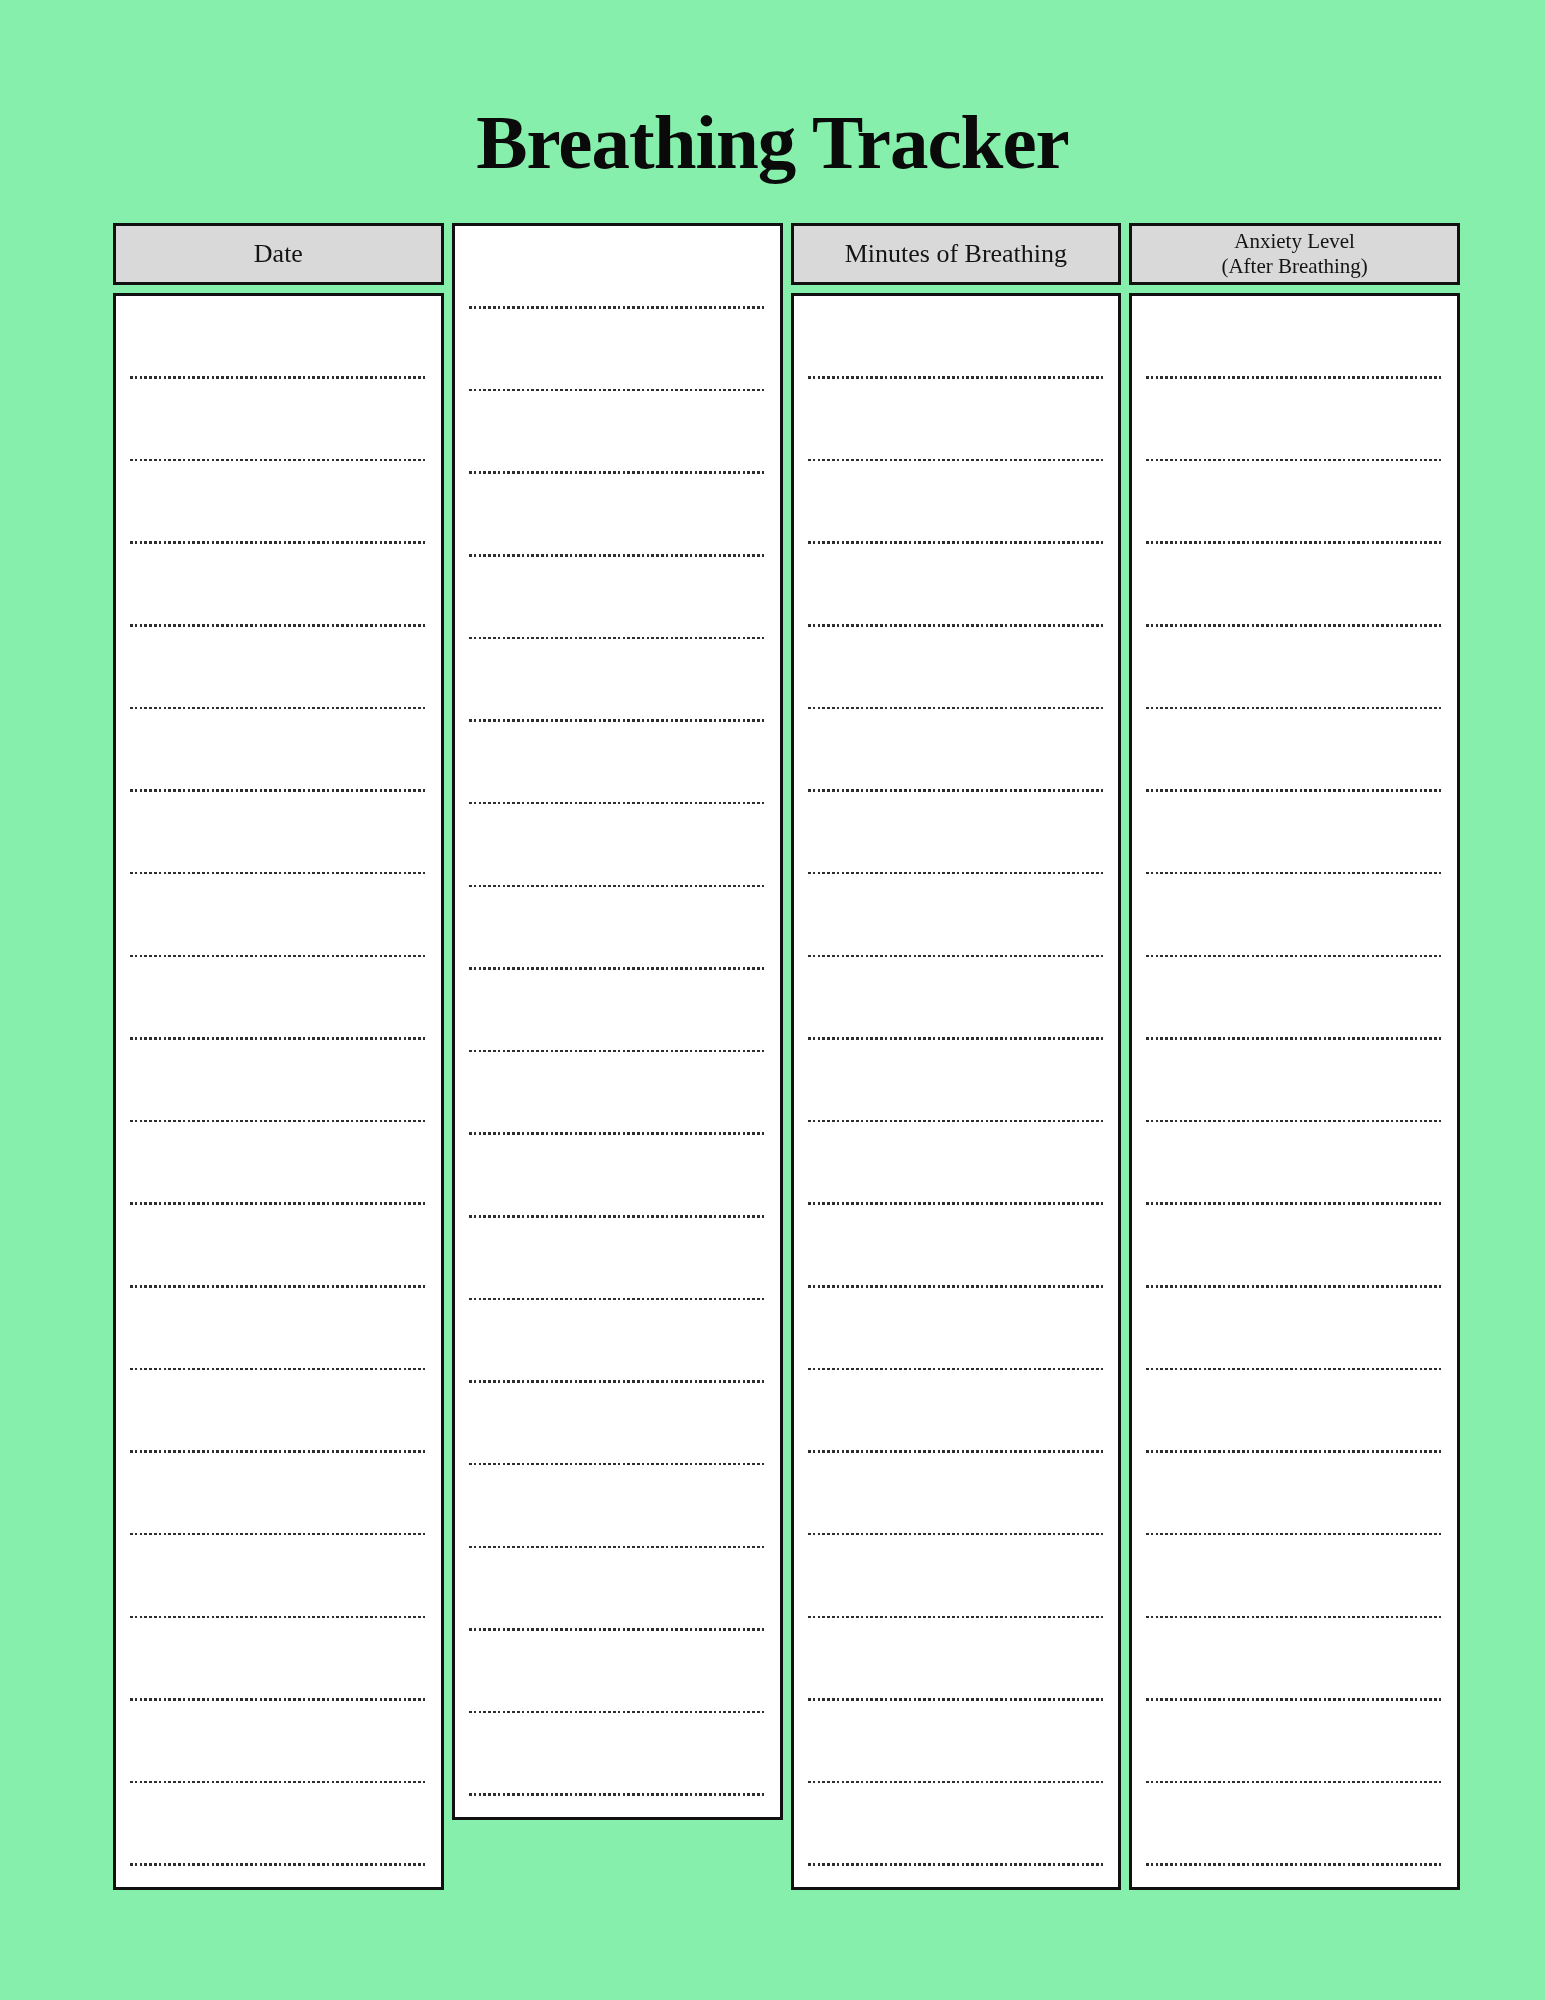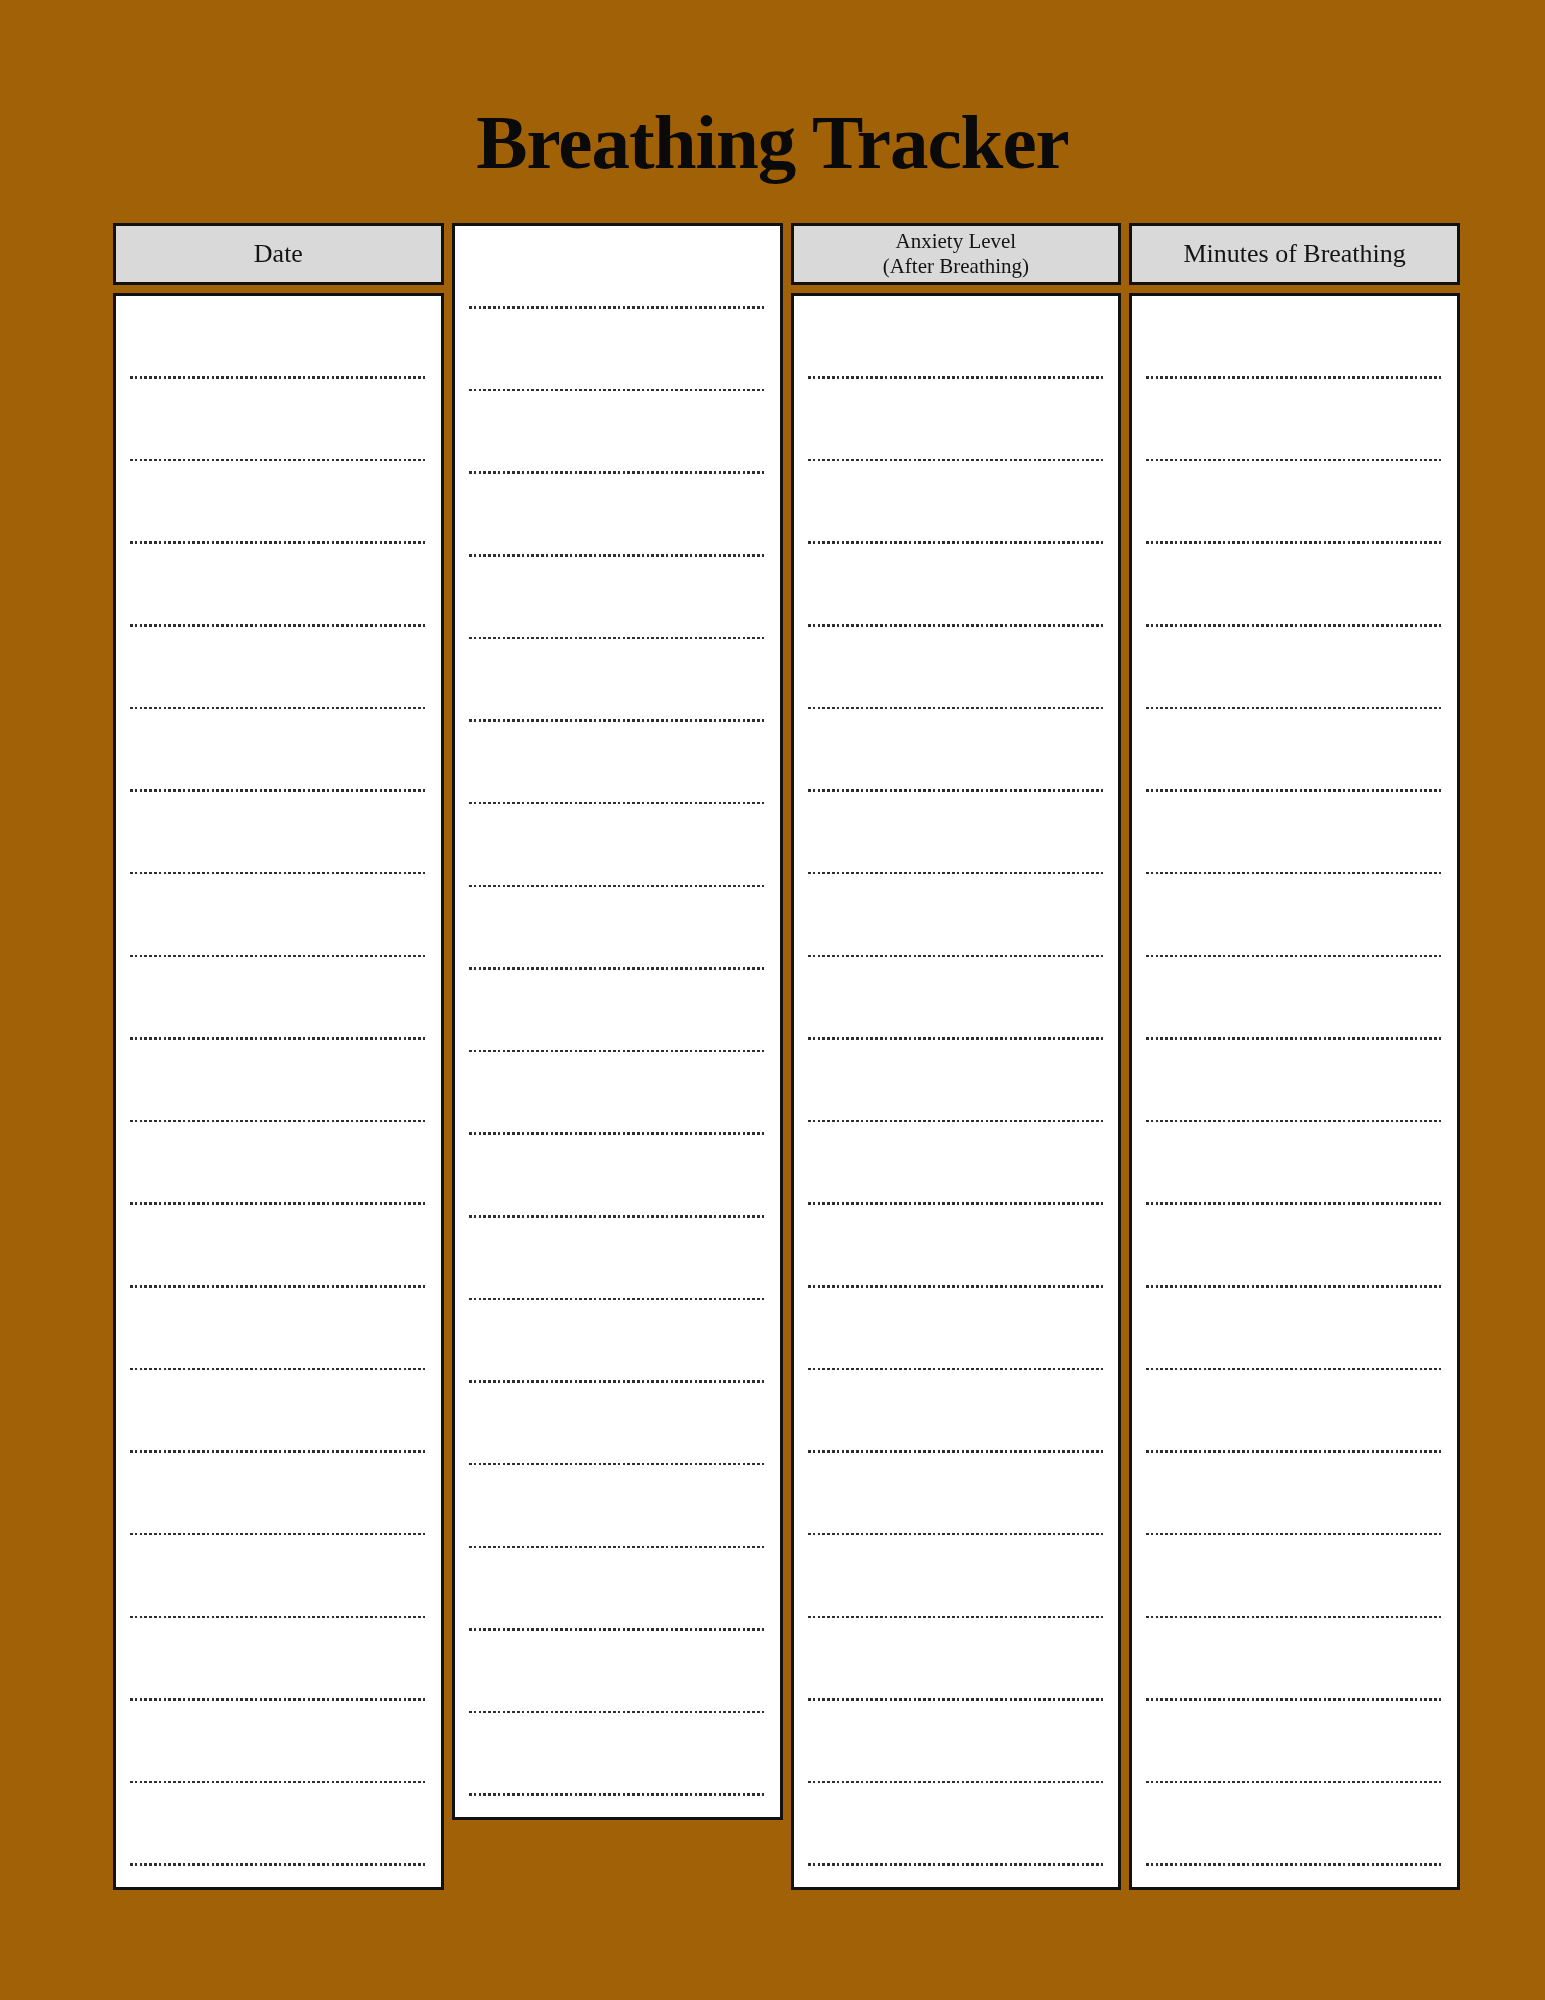--- a/index.html
+++ b/index.html
@@ -4,21 +4,21 @@
 <style>
   html, body {
     margin: 0;
     padding: 0;
     background: #ffffff;
   }
   .page {
     position: relative;
     width: 1545px;
     height: 2000px;
-    background: #a16207;
+    background: #86efac;
     overflow: hidden;
     font-family: "Liberation Serif", "DejaVu Serif", serif;
     color: #0d0d0d;
   }
   .title {
     position: absolute;
     top: 104px;
     left: 0;
     width: 100%;
     margin: 0;
@@ -143,49 +143,49 @@
           <div class="row"></div>
           <div class="row"></div>
           <div class="row"></div>
           <div class="row"></div>
           <div class="row"></div>
           <div class="row"></div>
           <div class="row"></div>
         </div>
       </div>
       <div class="col">
+        <div class="head">
+          <span>Minutes of Breathing</span>
+        </div>
+        <div class="body">
+          <div class="row"></div>
+          <div class="row"></div>
+          <div class="row"></div>
+          <div class="row"></div>
+          <div class="row"></div>
+          <div class="row"></div>
+          <div class="row"></div>
+          <div class="row"></div>
+          <div class="row"></div>
+          <div class="row"></div>
+          <div class="row"></div>
+          <div class="row"></div>
+          <div class="row"></div>
+          <div class="row"></div>
+          <div class="row"></div>
+          <div class="row"></div>
+          <div class="row"></div>
+          <div class="row"></div>
+          <div class="row"></div>
+        </div>
+      </div>
+      <div class="col">
         <div class="head small">
           <span>Anxiety Level
 (After Breathing)</span>
-        </div>
-        <div class="body">
-          <div class="row"></div>
-          <div class="row"></div>
-          <div class="row"></div>
-          <div class="row"></div>
-          <div class="row"></div>
-          <div class="row"></div>
-          <div class="row"></div>
-          <div class="row"></div>
-          <div class="row"></div>
-          <div class="row"></div>
-          <div class="row"></div>
-          <div class="row"></div>
-          <div class="row"></div>
-          <div class="row"></div>
-          <div class="row"></div>
-          <div class="row"></div>
-          <div class="row"></div>
-          <div class="row"></div>
-          <div class="row"></div>
-        </div>
-      </div>
-      <div class="col">
-        <div class="head">
-          <span>Minutes of Breathing</span>
         </div>
         <div class="body">
           <div class="row"></div>
           <div class="row"></div>
           <div class="row"></div>
           <div class="row"></div>
           <div class="row"></div>
           <div class="row"></div>
           <div class="row"></div>
           <div class="row"></div>

